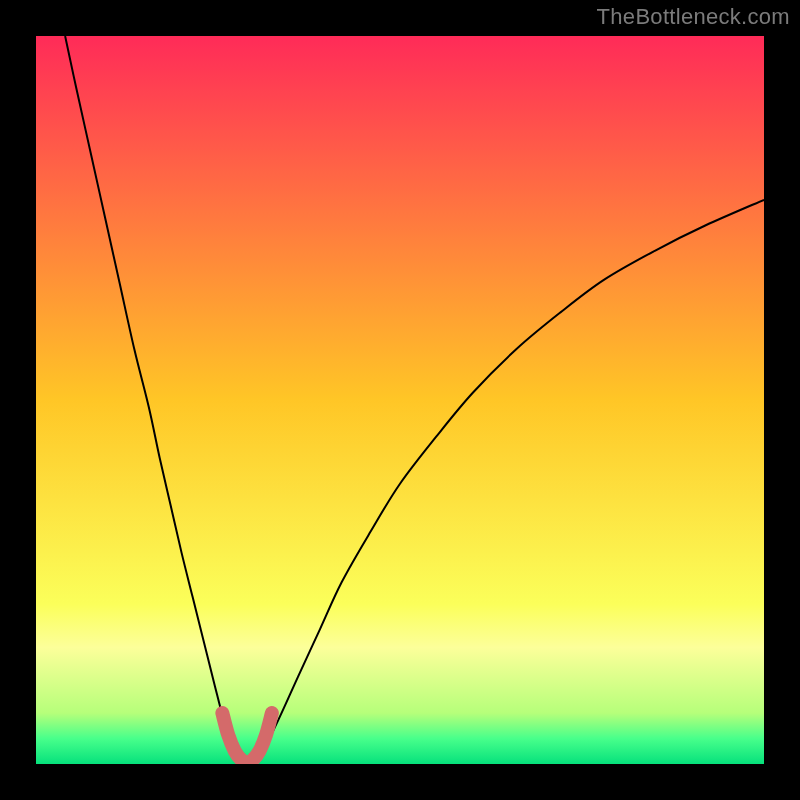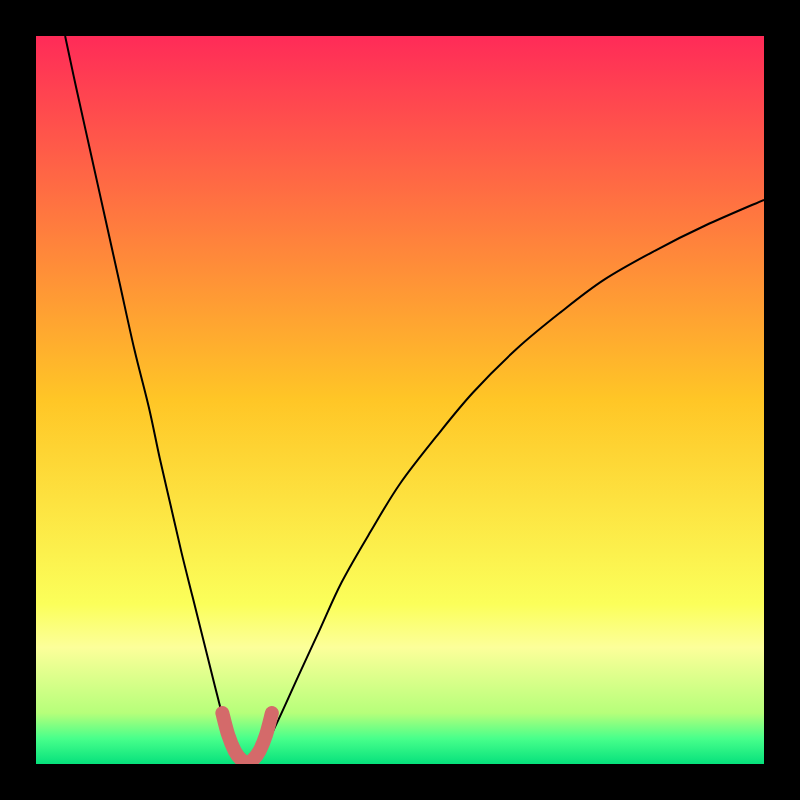--- a/index.html
+++ b/index.html
@@ -30,20 +30,21 @@
     position: absolute;
     top: 0; left: 0;
     width: 800px; height: 800px;
     z-index: 1;
   }
 </style>
 </head>
 <body>
 
 <div class="frame">
+  <div class="watermark">TheBottleneck.com</div>
   <svg class="plot" viewBox="0 0 800 800" preserveAspectRatio="none">
     <defs>
       <linearGradient id="bg-grad" x1="0" y1="0" x2="0" y2="1">
           <stop offset="0%" stop-color="#ff2b58"></stop>
           <stop offset="50%" stop-color="#ffc626"></stop>
           <stop offset="78%" stop-color="#fbff5a"></stop>
           <stop offset="84%" stop-color="#fcff9a"></stop>
           <stop offset="93%" stop-color="#b6ff7a"></stop>
           <stop offset="96.5%" stop-color="#48ff8b"></stop>
           <stop offset="100%" stop-color="#06e17c"></stop>

